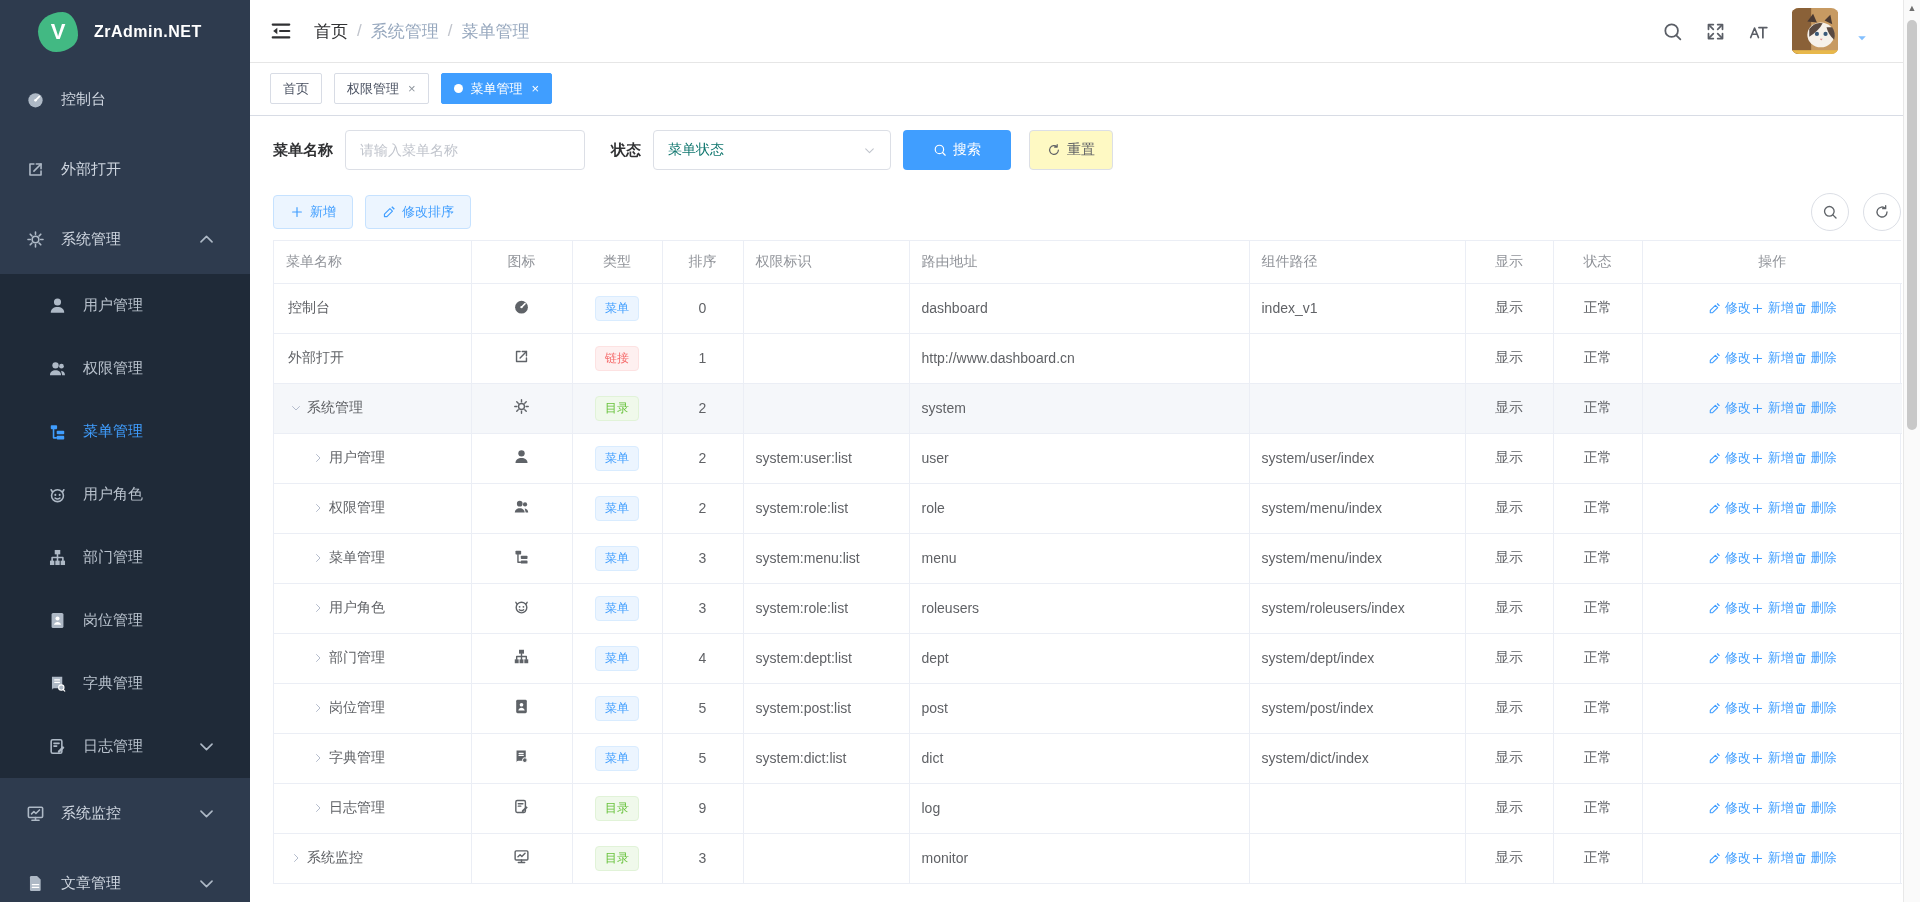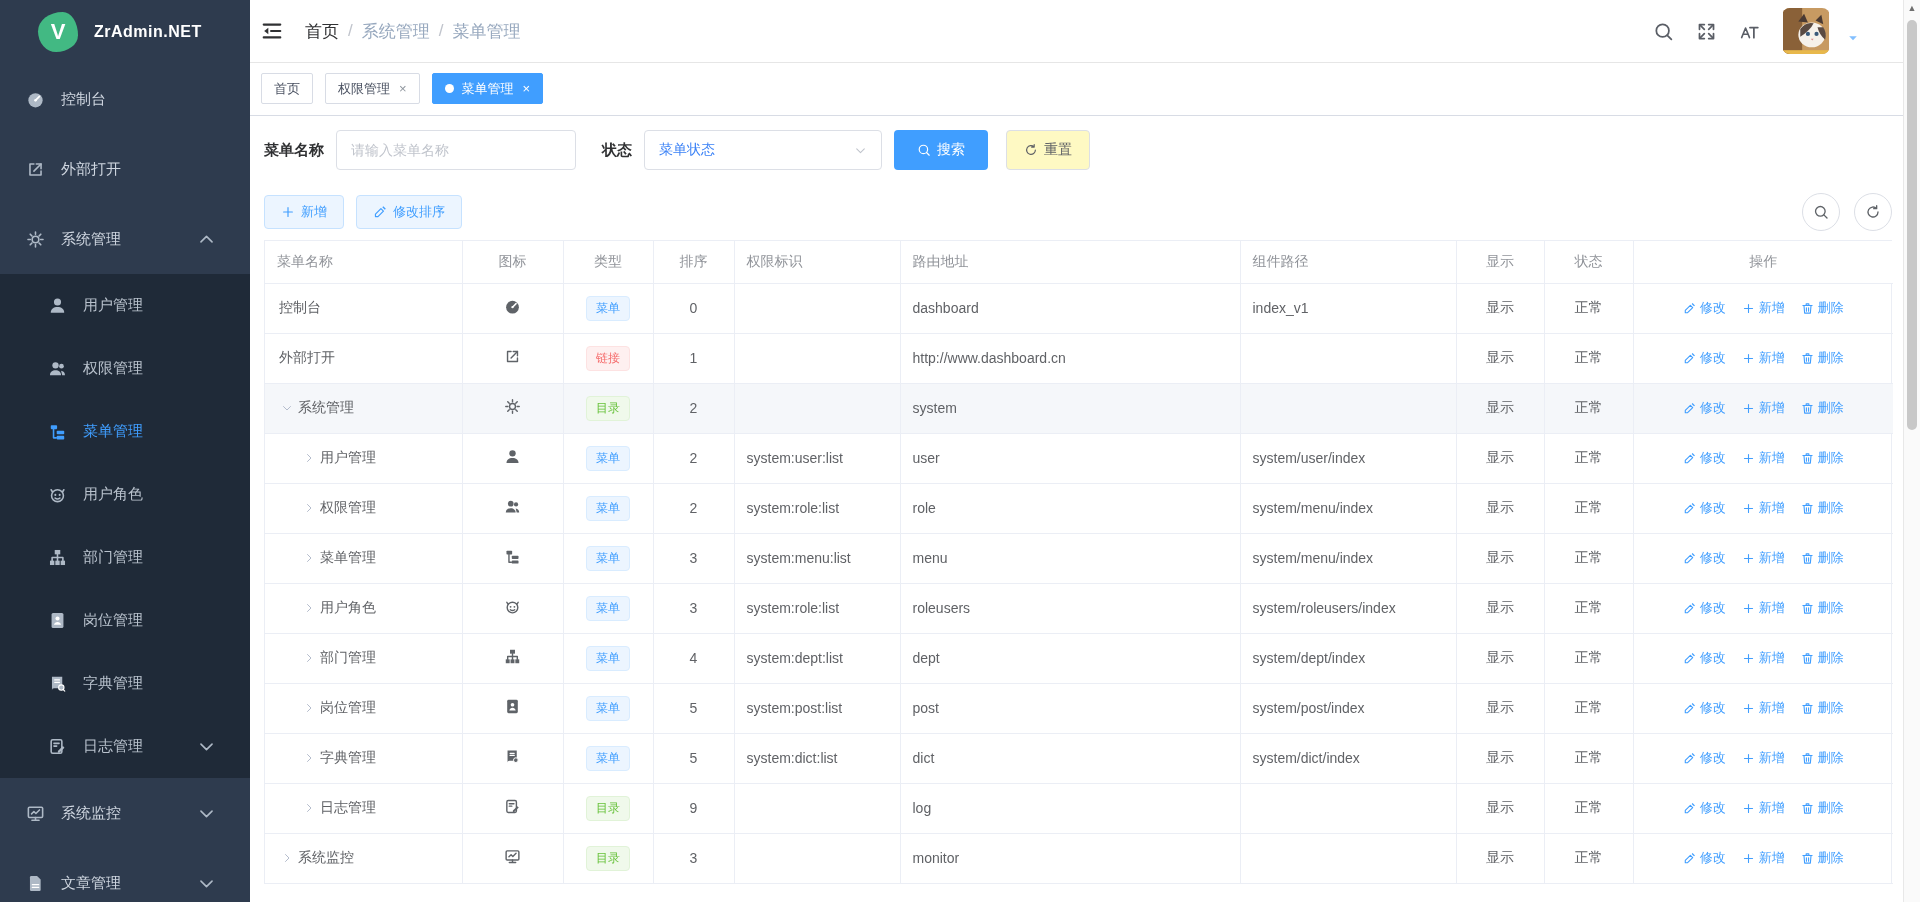--- a/index.html
+++ b/index.html
@@ -17,21 +17,21 @@
   .logo-text { color:#fff; font-weight:bold; font-size:16px; margin-left:16px; letter-spacing:.5px;text-align:center; }
   .side-item { height:70px; display:flex; align-items:center; padding-left:26px; cursor:pointer;
     color:#cfd6e0; font-size:15px; position:relative; }
   .side-item .icon { font-size:19px; color:#aeb9c6; margin-right:16px; }
   .side-item.sub { height:63px; padding-left:48px; background:#1f2a38; color:#b9c2cd; }
   .side-item.active { color:#409eff; }
   .side-item.active .icon { color:#409eff; }
   .side-chevron { position:absolute; right:18px; font-size:12px; color:#8a93a0; }
 
   
-  .main { position:absolute; left:236px; top:0; width:1670px; height:902px; background:#fff; }
+  .main { position:absolute; left:245px; top:0; width:1670px; height:902px; background:#fff; }
   .topbar { height:62px; display:flex; align-items:center; padding:0 56px 0 25px;
     box-shadow:0 1px 0 #e6e6e6; position:relative; }
   .fold-btn { font-size:22px; color:#303133; cursor:pointer; margin-right:22px; }
   .breadcrumb { display:flex; align-items:center; font-size:17px; }
   .breadcrumb .crumb { color:#97a8be; }
   .breadcrumb .crumb.first { color:#303133; cursor:pointer; }
   .breadcrumb .sep { color:#c0c4cc; margin:0 9px; }
   .topbar-right { position:absolute; right:46px; top:0; height:62px; display:flex; align-items:center; gap:22px; }
   .top-icon { font-size:21px; color:#5a5e66; cursor:pointer; }
   .avatar { width:48px; height:46px; border-radius:8px; overflow:hidden; cursor:pointer; }
@@ -49,28 +49,28 @@
   .tag-tab.active .close { color:#fff; }
 
   
   .content { padding-left:28px; position:relative; }
   .filter-row { margin-top:14px; height:40px; display:flex; align-items:center; }
   .f-label { font-size:15px; font-weight:bold; color:#303133; margin-right:12px; }
   .f-input { width:240px; height:40px; border:1px solid #dcdfe6; border-radius:4px; padding:0 14px;
     font-size:14px; color:#606266; outline:none; font-family:inherit; }
   .f-input::placeholder { color:#c0c4cc; }
   .f-select { width:238px; height:40px; border:1px solid #dcdfe6; border-radius:4px; padding:0 14px;
-    display:flex; align-items:center; justify-content:space-between; color:#3b82f6; font-size:14px;
+    display:flex; align-items:center; justify-content:space-between; color:#0f766e; font-size:14px;
     cursor:pointer; margin-right:12px; }
   .f-select .icon { color:#c0c4cc; font-size:13px; }
   .gap26 { width:26px; }
   .btn { height:40px; border-radius:4px; display:inline-flex; align-items:center; justify-content:center;
     font-size:14px; cursor:pointer; border:1px solid transparent; }
   .btn .icon { margin-right:6px; font-size:14px; }
-  .btn-primary { background:#409eff; color:#fff; width:94px; }
+  .btn-primary { background:#409eff; color:#fff; width:108px; }
   .btn-plain-white { background:#fef9c3; border-color:#dcdfe6; color:#606266; width:84px; margin-left:18px; }
 
   
   .toolbar { margin-top:25px; height:34px; display:flex; align-items:center; position:relative;
     width:1628px; }
   .btn-sm { height:34px; font-size:13px; }
   .btn-plain-blue { background:#ecf5ff; border-color:#c6e2ff; color:#409eff; padding:0 16px; }
   .btn-plain-blue + .btn-plain-blue { margin-left:12px; }
   .tool-circles { position:absolute; right:0; top:-2px; display:flex; gap:14px; }
   .circle-btn { width:38px; height:38px; border:1px solid #dcdfe6; border-radius:50%; background:#fff;
@@ -88,21 +88,21 @@
   tr.highlight td { background:#f5f7fa; }
   .tree-cell { display:flex; align-items:center; }
   .tree-cell .arrow { color:#b4bccc; font-size:12px; margin-right:5px; cursor:pointer; }
   .indent0 { width:2px; } .indent0a { width:4px; } .indent1 { width:26px; }
   .cell-icon { font-size:17px; color:#5f6368; }
   .tag { display:inline-block; height:25px; line-height:23px; padding:0 9px; font-size:12px;
     border-radius:4px; border:1px solid; }
   .tag-blue { color:#409eff; background:#ecf5ff; border-color:#d9ecff; }
   .tag-red { color:#f56c6c; background:#fef0f0; border-color:#fde2e2; }
   .tag-green { color:#67c23a; background:#f0f9eb; border-color:#e1f3d8; }
-  .ops { display:flex; align-items:center; justify-content:center; gap:16px; }
+  .ops { display:flex; align-items:center; justify-content:center; }
   .op-link { color:#409eff; font-size:13px; display:inline-flex; align-items:center; cursor:pointer; }
   .op-link .icon { font-size:13px; margin-right:4px; }
 
   
   .scrollbar { position:absolute; right:0; top:0; width:17px; height:902px; background:#fafafa;
     border-left:1px solid #e8e8e8; z-index:20; }
   .scroll-up { position:absolute; top:3px; left:0; width:16px; text-align:center; font-size:9px; color:#6f6f6f; }
   .scroll-thumb { position:absolute; top:20px; left:3px; width:10px; height:410px; background:#c8c8c8; border-radius:6px; }
 </style>
 </head>

